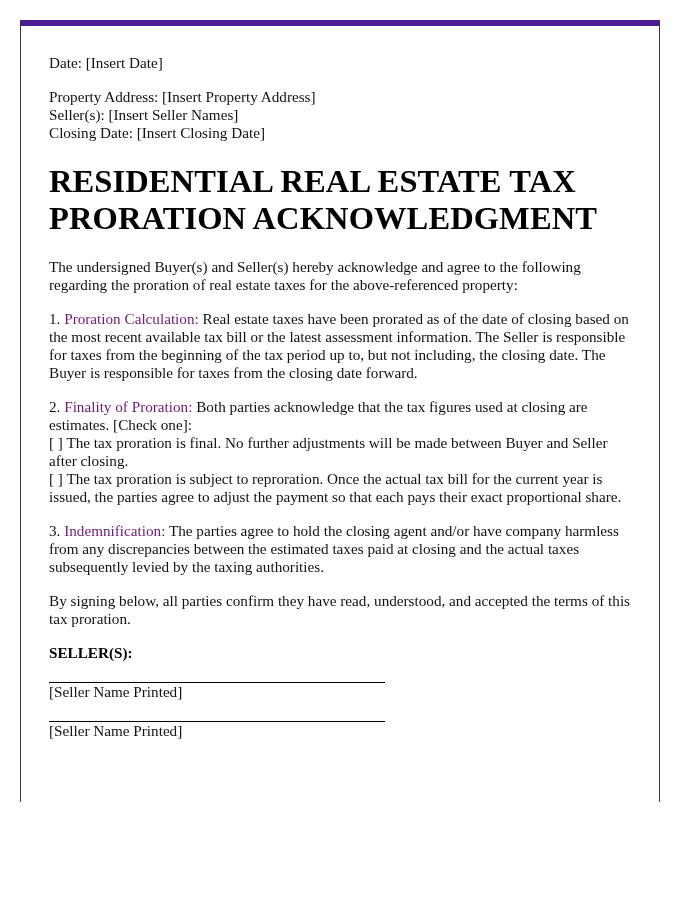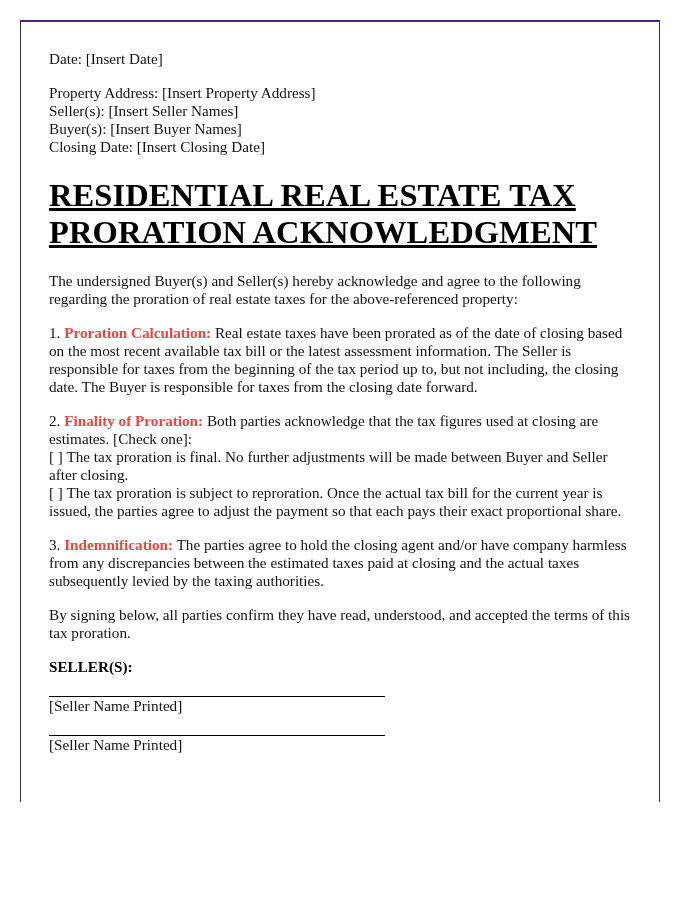--- a/index.html
+++ b/index.html
@@ -16,21 +16,21 @@
       color: #111111;
     }
     .page-frame {
       position: absolute;
       left: 20px;
       top: 20px;
       width: 640px;
       height: 782px;
       border-left: 1px solid #333333;
       border-right: 1px solid #333333;
-      border-top: 2px solid #4c1d95;
+      border-top: 6px solid #4c1d95;
       overflow: hidden;
       box-sizing: border-box;
     }
     .content {
       position: absolute;
       left: 28px;
       top: 28px;
       width: 585px;
       font-size: 15.2px;
       line-height: 18px;
@@ -39,25 +39,24 @@
       margin: 0;
     }
     .mb16 { margin-bottom: 16px; }
     .heading {
       font-weight: bold;
       font-size: 32.5px;
       line-height: 37px;
       margin: 21px 0 21px 0;
       letter-spacing: 0.1px;
       color: #000000;
-      text-decoration: underline;
     }
     b, .bold {
-      font-weight: bold;
-      color: #ef4444;
+      font-weight: normal;
+      color: #701a75;
     }
     .section-label {
       font-weight: bold;
       margin-bottom: 12px;
       color: #000000;
     }
     .sig-block {
       width: 336px;
       margin-top: 20px;
     }
@@ -74,21 +73,20 @@
 <body>
 
 <div class="page-frame">
   <div class="content">
 
     <p class="mb16">Date: [Insert Date]</p>
 
     <div class="mb16">
       <p>Property Address: [Insert Property Address]</p>
       <p>Seller(s): [Insert Seller Names]</p>
-      <p>Buyer(s): [Insert Buyer Names]</p>
       <p>Closing Date: [Insert Closing Date]</p>
     </div>
 
     <h1 class="heading">
       <span>RESIDENTIAL REAL ESTATE TAX</span><br>
       <span>PRORATION ACKNOWLEDGMENT</span>
     </h1>
 
     <p class="mb16">The undersigned Buyer(s) and Seller(s) hereby acknowledge and agree to the following regarding the proration of real estate taxes for the above-referenced property:</p>
 

